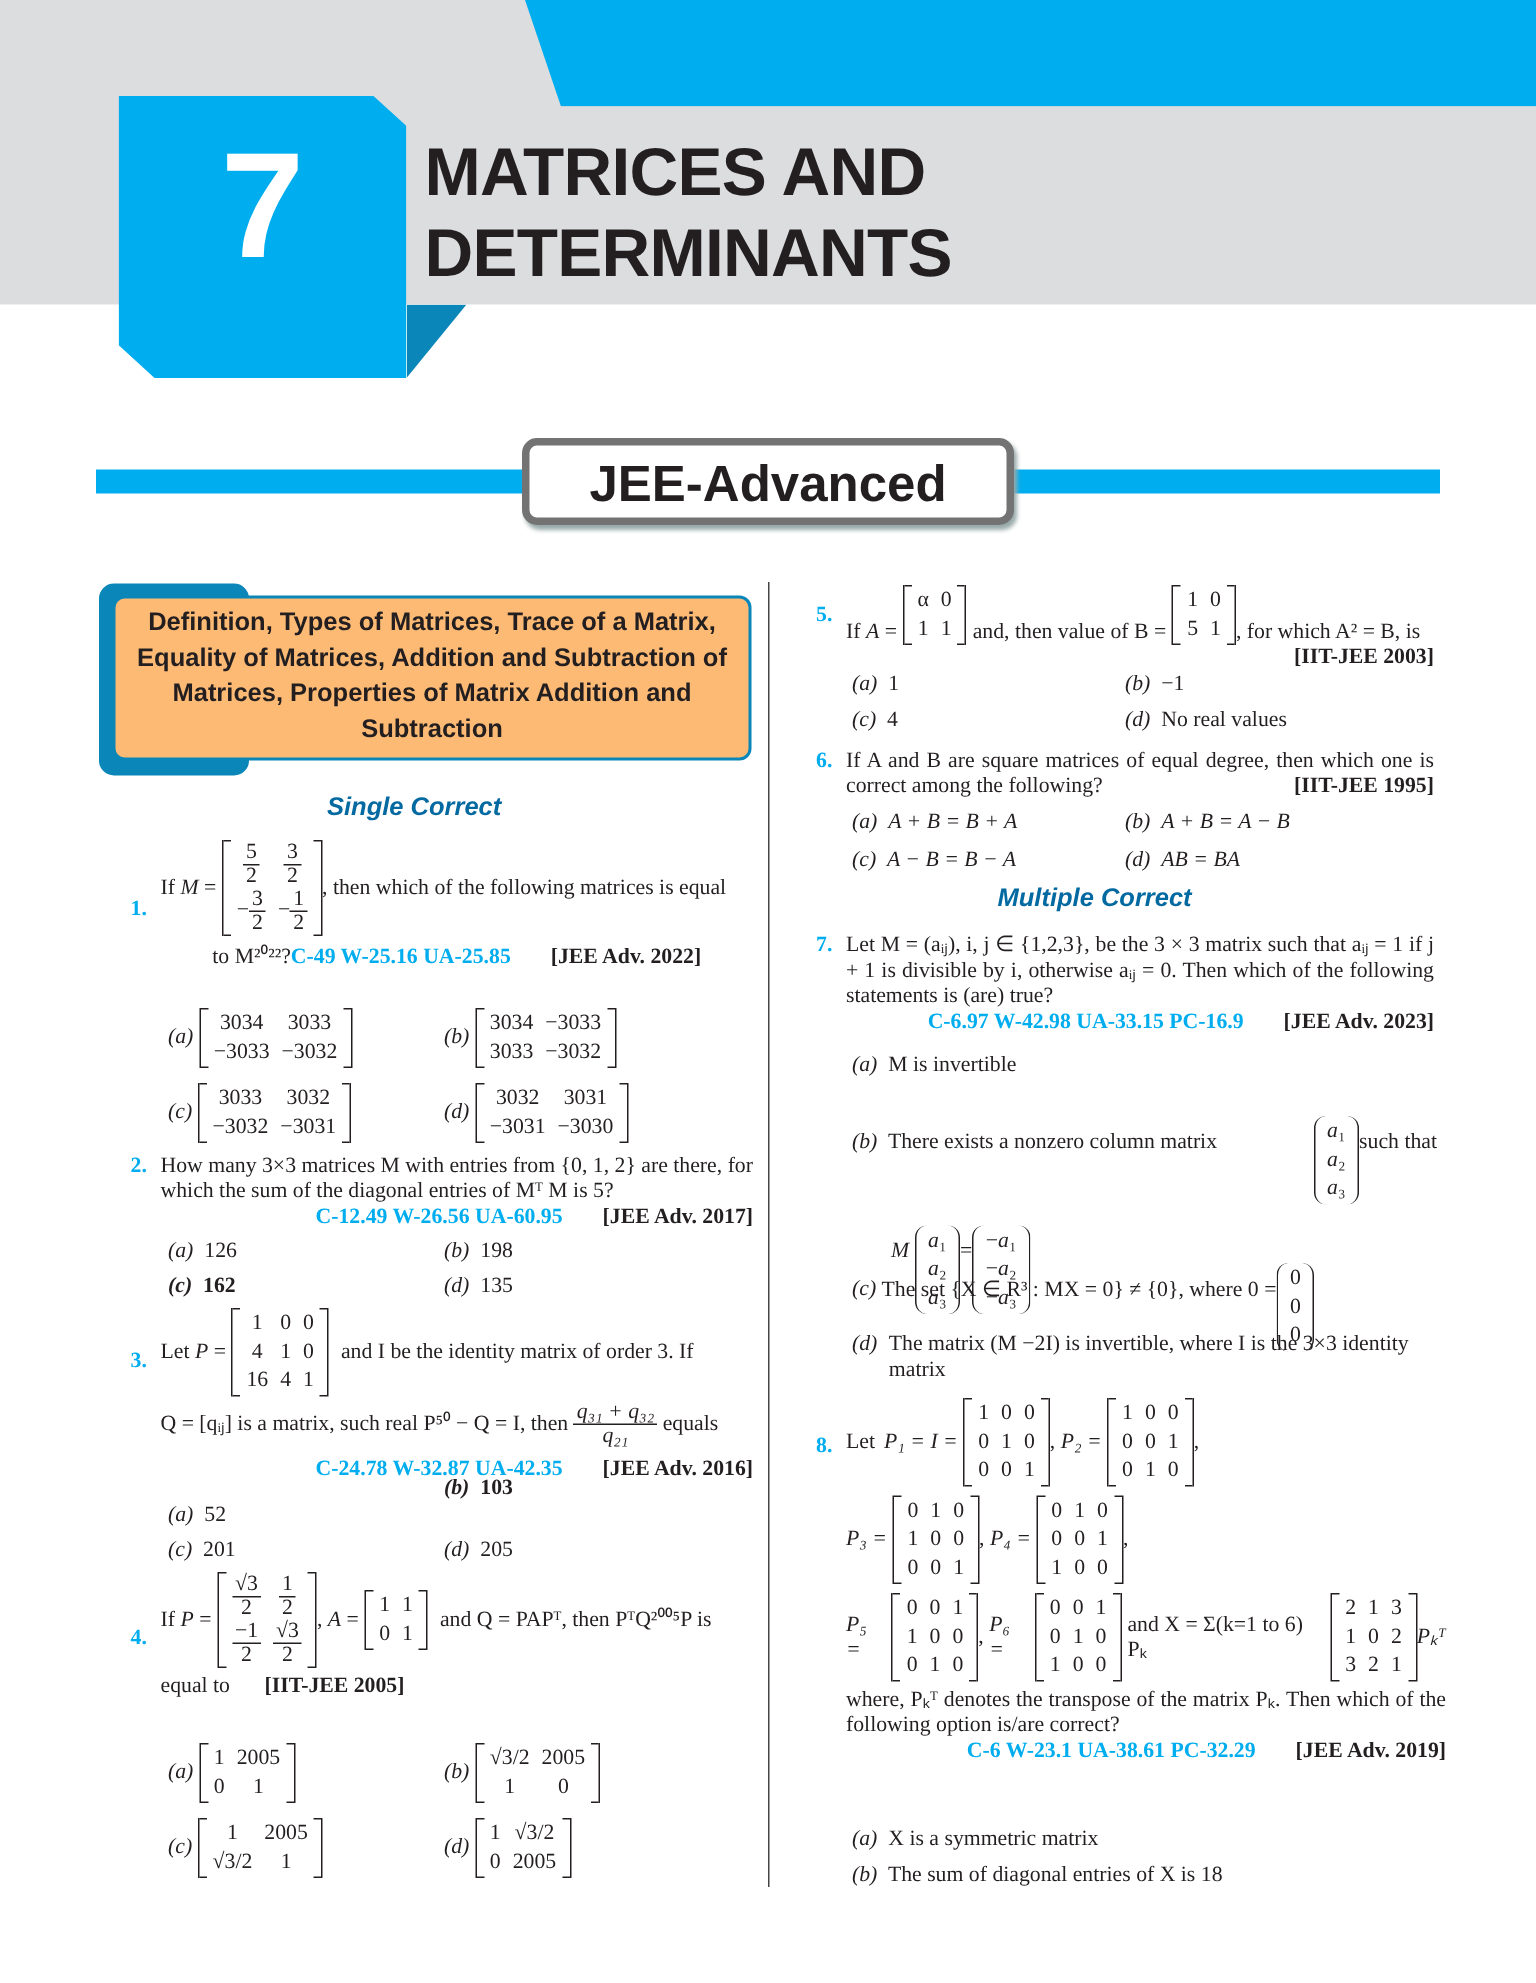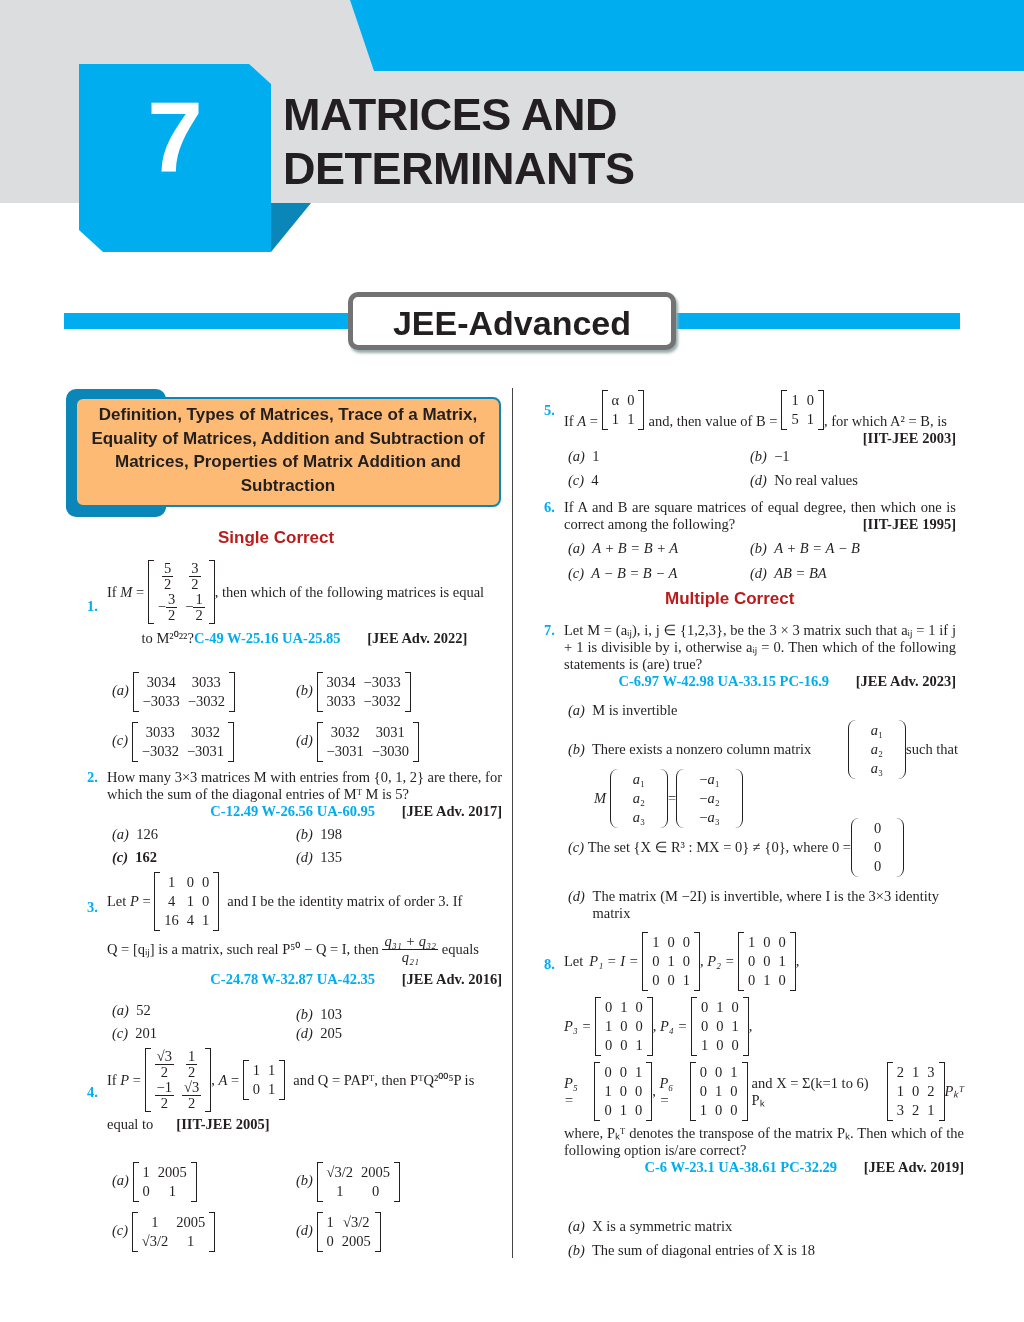--- a/index.html
+++ b/index.html
@@ -18,35 +18,35 @@
                    font-weight: bold; font-size: 45px; line-height: 54px; color: #231f20; letter-spacing: -0.5px; }
   .jee-bar { position: absolute; left: 64px; top: 313px; width: 896px; height: 16px; background: #00adee; }
   .jee-badge { position: absolute; left: 348px; top: 292px; width: 328px; height: 58px; background: #fff;
                border: 5px solid #737373; border-radius: 10px; box-shadow: 2px 3px 3px #9aa; text-align: center;
                font-family: "Liberation Sans", sans-serif; font-weight: bold; font-size: 34px; line-height: 52px; }
   .divider { position: absolute; left: 512px; top: 388px; width: 1px; height: 870px; background: #444; }
   .topic-back { position: absolute; left: 66px; top: 389px; width: 100px; height: 128px; background: #0a86b8; border-radius: 10px; }
   .topic-box { position: absolute; left: 75px; top: 397px; width: 426px; height: 110px; background: #fdba74;
                border: 2px solid #0a86b8; border-radius: 8px; text-align: center;
                font-family: "Liberation Sans", sans-serif; font-weight: bold; font-size: 17px; line-height: 23.5px; padding-top: 4px; }
-  .subhead { position: absolute; font-family: "Liberation Sans", sans-serif; font-weight: bold; font-size: 17px; color: #b91c1c; }
+  .subhead { position: absolute; font-family: "Liberation Sans", sans-serif; font-weight: bold; font-size: 17px; color: #0369a1; font-style: italic; }
   .q { position: absolute; font-size: 14.5px; line-height: 17px; }
   .qn { color: #00adee; font-weight: bold; position: absolute; left: -20px; }
   .meta { color: #00adee; font-weight: bold; }
   .src { font-weight: bold; color: #231f20; padding-left: 23px; }
   .right { text-align: right; }
   i.v { font-style: italic; }
   .opt { position: absolute; font-size: 14.5px; }
   .mat { display: inline-block; vertical-align: middle; border-left: 1.3px solid #231f20; border-right: 1.3px solid #231f20;
          padding: 1px 5px; position: relative; }
   .mat::before, .mat::after { content: ""; position: absolute; top: 0; bottom: 0; width: 5px;
          border-top: 1.3px solid #231f20; border-bottom: 1.3px solid #231f20; }
   .mat::before { left: 0; } .mat::after { right: 0; }
   .pmat { display: inline-block; vertical-align: middle; border-left: 1.3px solid #231f20; border-right: 1.3px solid #231f20;
-          border-radius: 8px; padding: 1px 18px; }
+          border-radius: 8px; padding: 1px 4px; margin-top: 24px; }
   .mat table, .pmat table { border-collapse: collapse; }
   .mat td, .pmat td { padding: 0 4px; text-align: center; line-height: 19px; font-size: 14.5px; }
   .frac { display: inline-block; vertical-align: middle; text-align: center; line-height: 15px; }
   .frac .n { display: block; border-bottom: 1px solid #231f20; padding: 0 2px; }
   .frac .d { display: block; padding: 0 2px; }
 </style>
 </head>
 <body>
 
 <div class="header-bg"></div>
@@ -196,21 +196,21 @@
     <span>Q = [qᵢⱼ] is a matrix, such real P⁵⁰ − Q = I, then</span>&nbsp;
     <span class="frac">
         <i class="n">q₃₁ + q₃₂</i>
         <i class="d">q₂₁</i>
       </span>&nbsp;
     <span>equals</span>
   </div>
   <div class="right" style="margin-top:6px;"><span class="meta">C-24.78 W-32.87 UA-42.35</span> <span class="src">[JEE Adv. 2016]</span></div>
 </div>
 <div class="opt" style="left:112px; top:1002px;"><i>(a)</i>&nbsp; <span>52</span></div>
-<div class="opt" style="left:296px; top:1006px;"><i>(b)</i>&nbsp; <span>103</span></div>
+<div class="opt" style="left:296px; top:984px;font-weight:bold;"><i>(b)</i>&nbsp; <span>103</span></div>
 <div class="opt" style="left:112px; top:1025px;"><i>(c)</i>&nbsp; <span>201</span></div>
 <div class="opt" style="left:296px; top:1025px;"><i>(d)</i>&nbsp; <span>205</span></div>
 
 <div class="q" style="left:107px; top:1048px; width:395px;">
   <span class="qn" style="top:36px;">4.</span>
   <div style="display:flex; align-items:center;">
     <span>If <i class="v">P</i> =&nbsp;</span>
     <span class="mat">
         <table>
       <tbody>

